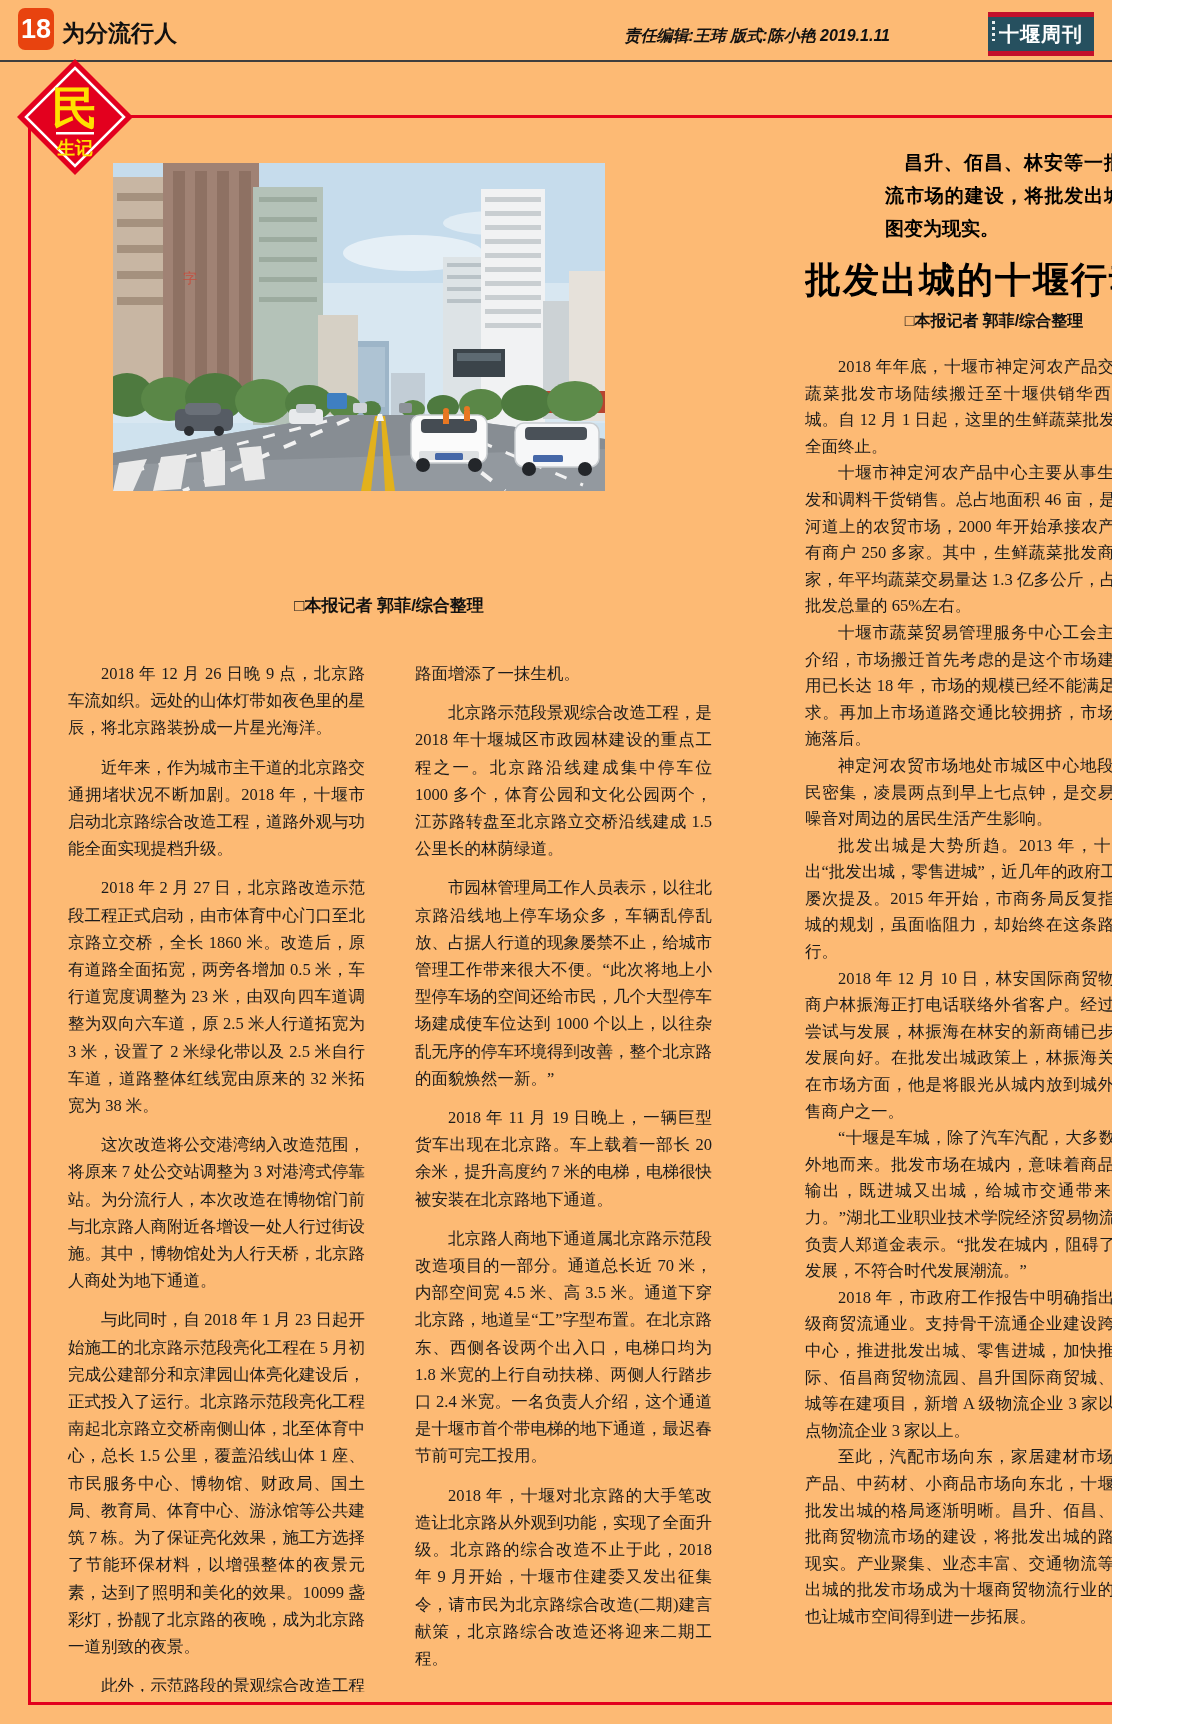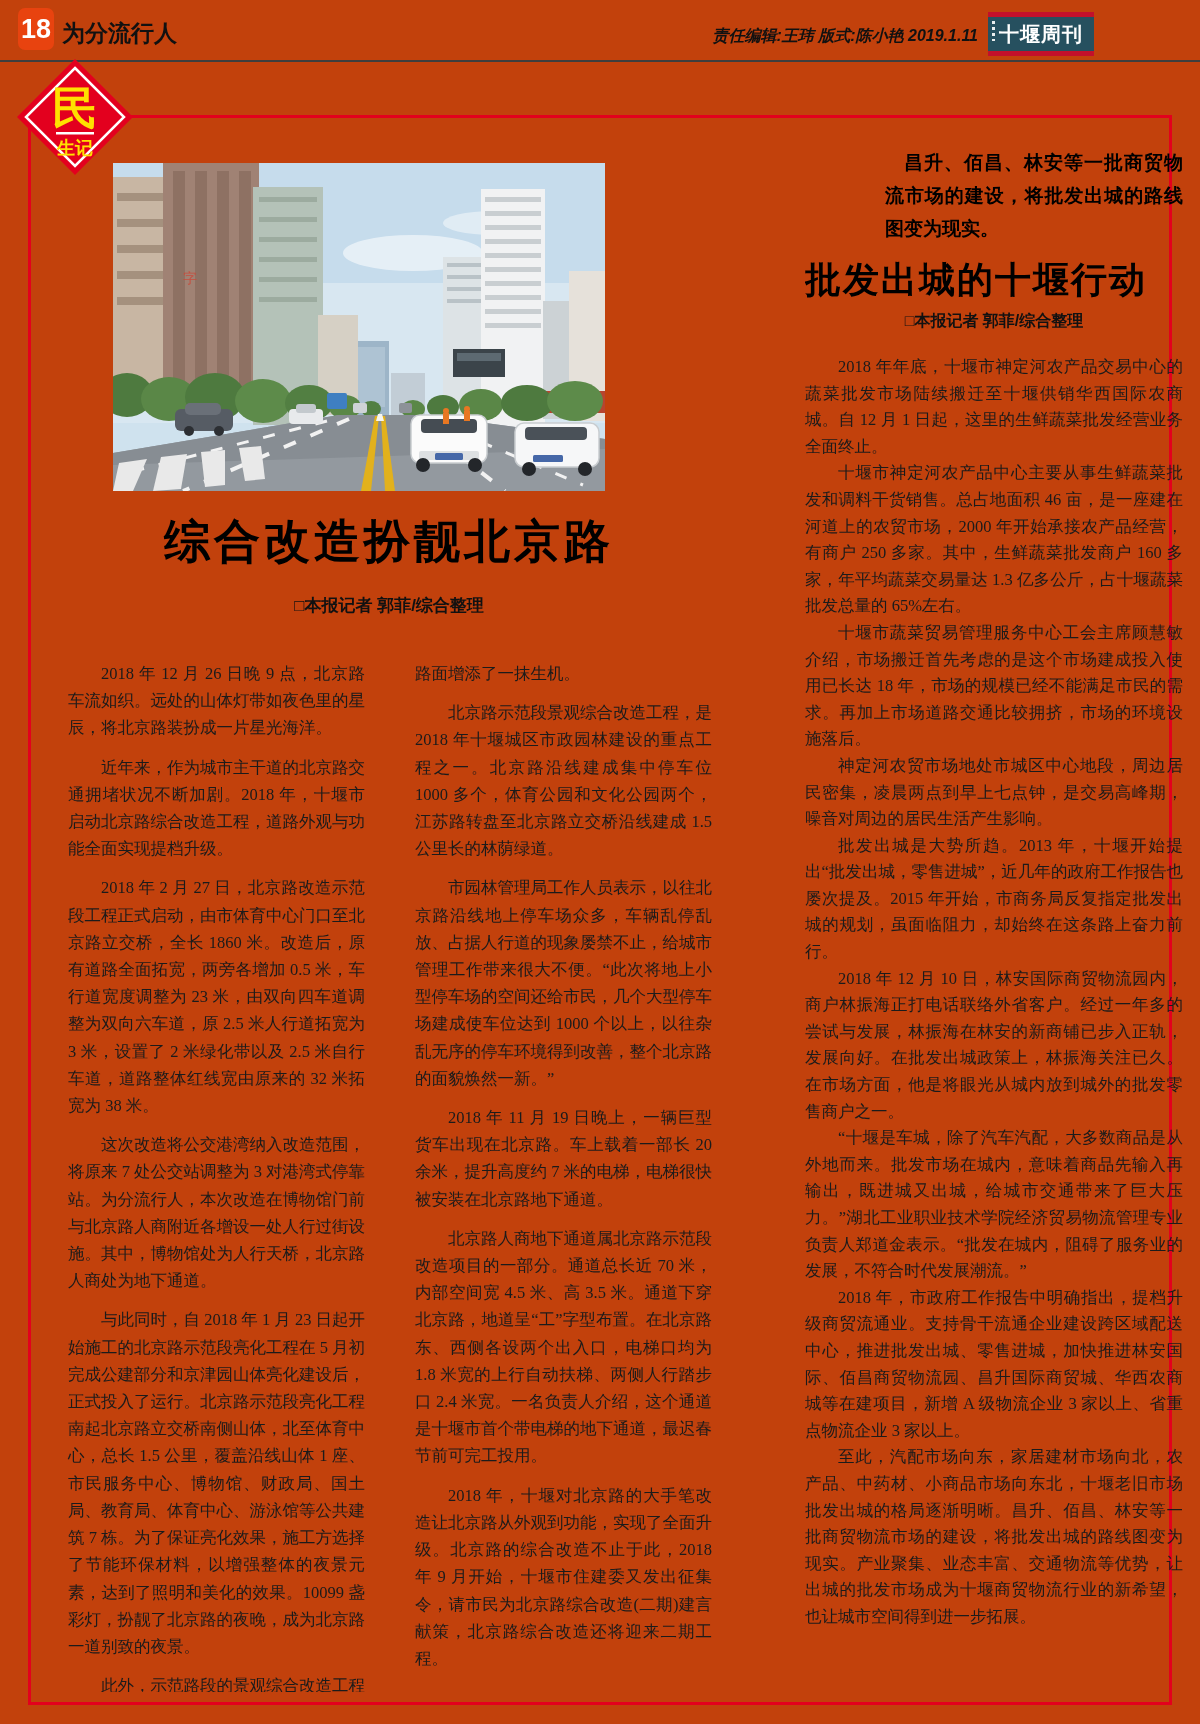--- a/index.html
+++ b/index.html
@@ -1,16 +1,16 @@
 <!DOCTYPE html>
 <html><head>
 <meta charset="utf-8">
 <style>
   html,body{margin:0;padding:0;background:#fff;}
-  .page{position:relative;width:1200px;height:1724px;background:#c2410c;overflow:hidden;
+  .page{position:relative;width:1112px;height:1724px;background:#fdba74;overflow:hidden;
         font-family:"Liberation Serif","DejaVu Serif",serif;color:#1b1b1b;}
   
   .page-num{position:absolute;left:18px;top:8px;width:36px;height:42px;background:#e8430f;
             border-radius:7px;color:#fff;font:bold 27px/42px "Liberation Sans","DejaVu Sans",sans-serif;
             text-align:center;}
   .section-title{position:absolute;left:62px;top:18px;font:bold 23px "Liberation Sans","DejaVu Sans",sans-serif;color:#111;}
   .editor-info{position:absolute;right:222px;top:26px;font:bold italic 16px "Liberation Sans","DejaVu Sans",sans-serif;color:#111;}
   .masthead{position:absolute;left:988px;top:12px;width:106px;height:44px;display:flex;flex-direction:column;}
   .masthead .bar{height:5px;background:#c3102b;}
   .masthead .mid{flex:1;background:#26505f;position:relative;display:flex;align-items:center;justify-content:center;text-align:right;}
@@ -185,21 +185,20 @@
       <circle cx="416" cy="306" r="7" fill="#23262a"></circle>
         <circle cx="472" cy="306" r="7" fill="#23262a"></circle>
 
       <circle cx="333" cy="248" r="3" fill="#e87722"></circle>
         <rect x="330" y="250" width="6" height="11" fill="#e87722"></rect>
       <circle cx="354" cy="246" r="3" fill="#e87722"></circle>
         <rect x="351" y="248" width="6" height="10" fill="#e87722"></rect>
     </svg>
   </div>
 
-  <div class="la-title">综合改造扮靓北京路</div>
   <div class="la-byline">□本报记者  郭菲/综合整理</div>
   <div class="la-cols">
     <div class="col">
       <p>2018 年 12 月 26 日晚 9 点，北京路车流如织。远处的山体灯带如夜色里的星辰，将北京路装扮成一片星光海洋。</p>
       <p>近年来，作为城市主干道的北京路交通拥堵状况不断加剧。2018 年，十堰市启动北京路综合改造工程，道路外观与功能全面实现提档升级。</p>
       <p>2018 年 2 月 27 日，北京路改造示范段工程正式启动，由市体育中心门口至北京路立交桥，全长 1860 米。改造后，原有道路全面拓宽，两旁各增加 0.5 米，车行道宽度调整为 23 米，由双向四车道调整为双向六车道，原 2.5 米人行道拓宽为 3 米，设置了 2 米绿化带以及 2.5 米自行车道，道路整体红线宽由原来的 32 米拓宽为 38 米。</p>
       <p>这次改造将公交港湾纳入改造范围，将原来 7 处公交站调整为 3 对港湾式停靠站。为分流行人，本次改造在博物馆门前与北京路人商附近各增设一处人行过街设施。其中，博物馆处为人行天桥，北京路人商处为地下通道。</p>
       <p>与此同时，自 2018 年 1 月 23 日起开始施工的北京路示范段亮化工程在 5 月初完成公建部分和京津园山体亮化建设后，正式投入了运行。北京路示范段亮化工程南起北京路立交桥南侧山体，北至体育中心，总长 1.5 公里，覆盖沿线山体 1 座、市民服务中心、博物馆、财政局、国土局、教育局、体育中心、游泳馆等公共建筑 7 栋。为了保证亮化效果，施工方选择了节能环保材料，以增强整体的夜景元素，达到了照明和美化的效果。10099 盏彩灯，扮靓了北京路的夜晚，成为北京路一道别致的夜景。</p>
       <p>此外，示范路段的景观综合改造工程也同步进行。2018 年 6 月 17 日，北京路示范段改造工程正式开始大面积绿植栽培施工，工程技术人员将一棵棵冬青木、香樟树等栽到改造后的道路花坛中，为拓宽后的</p>
     </div>

